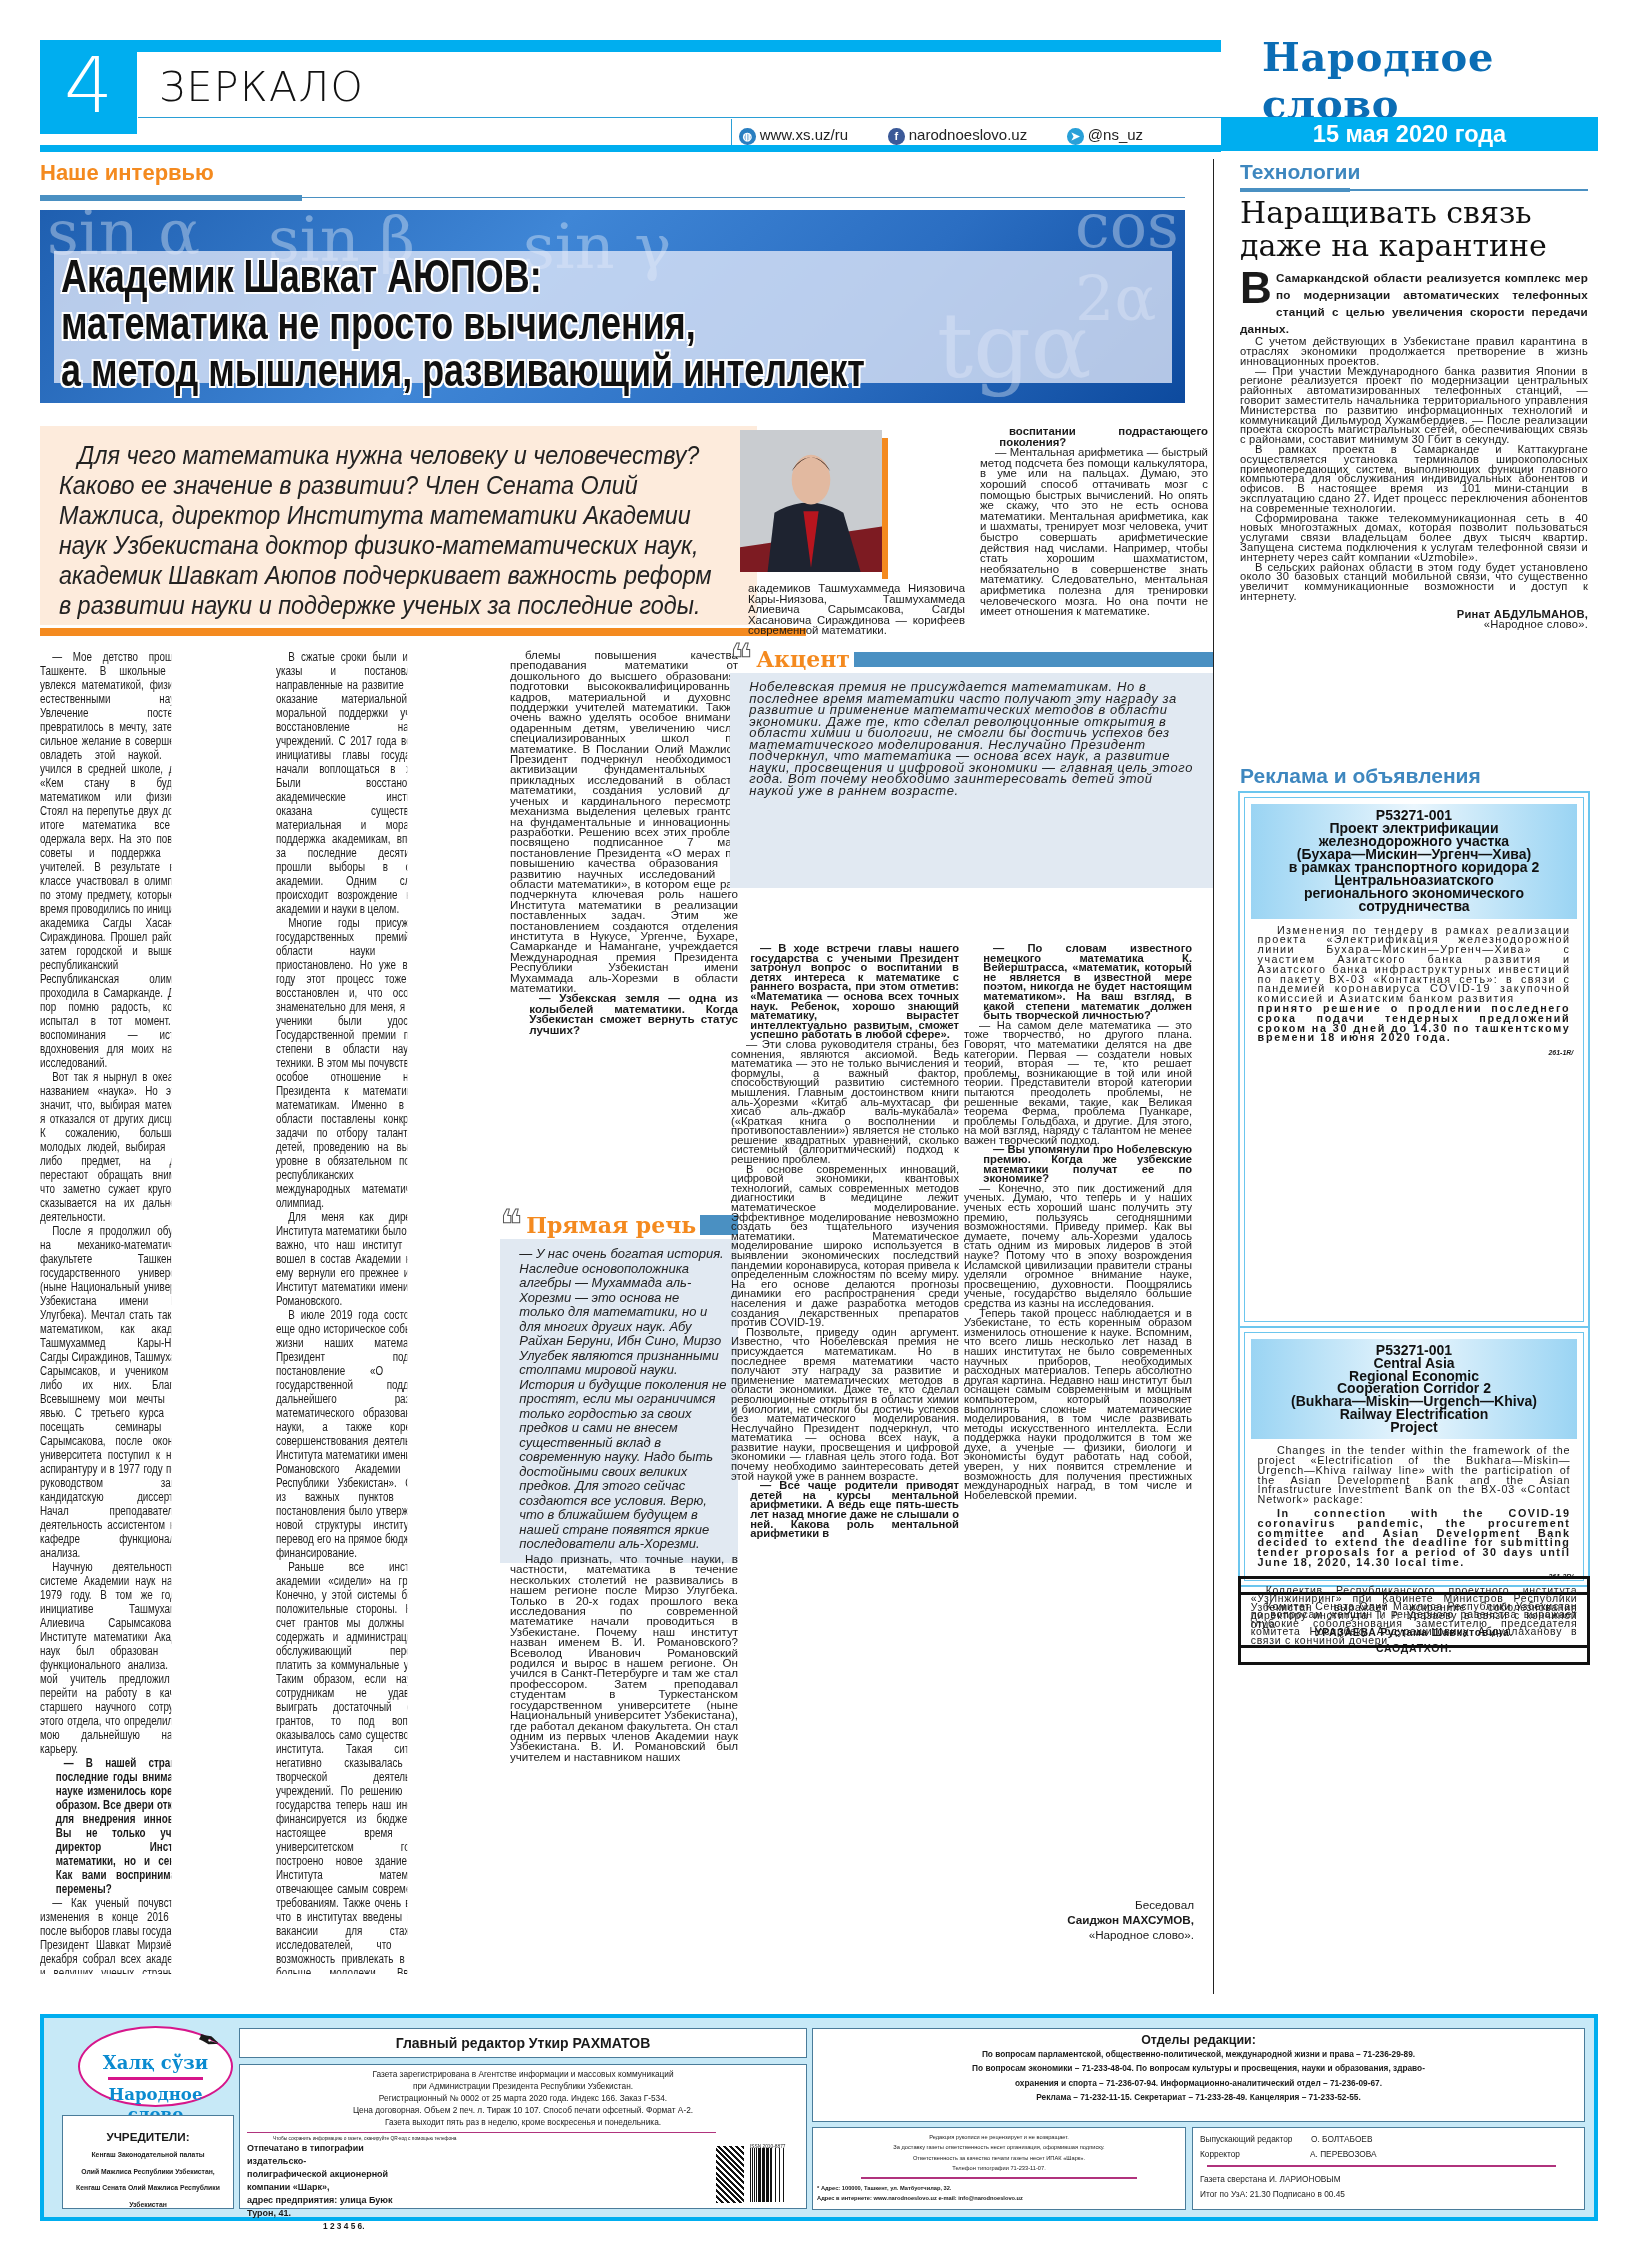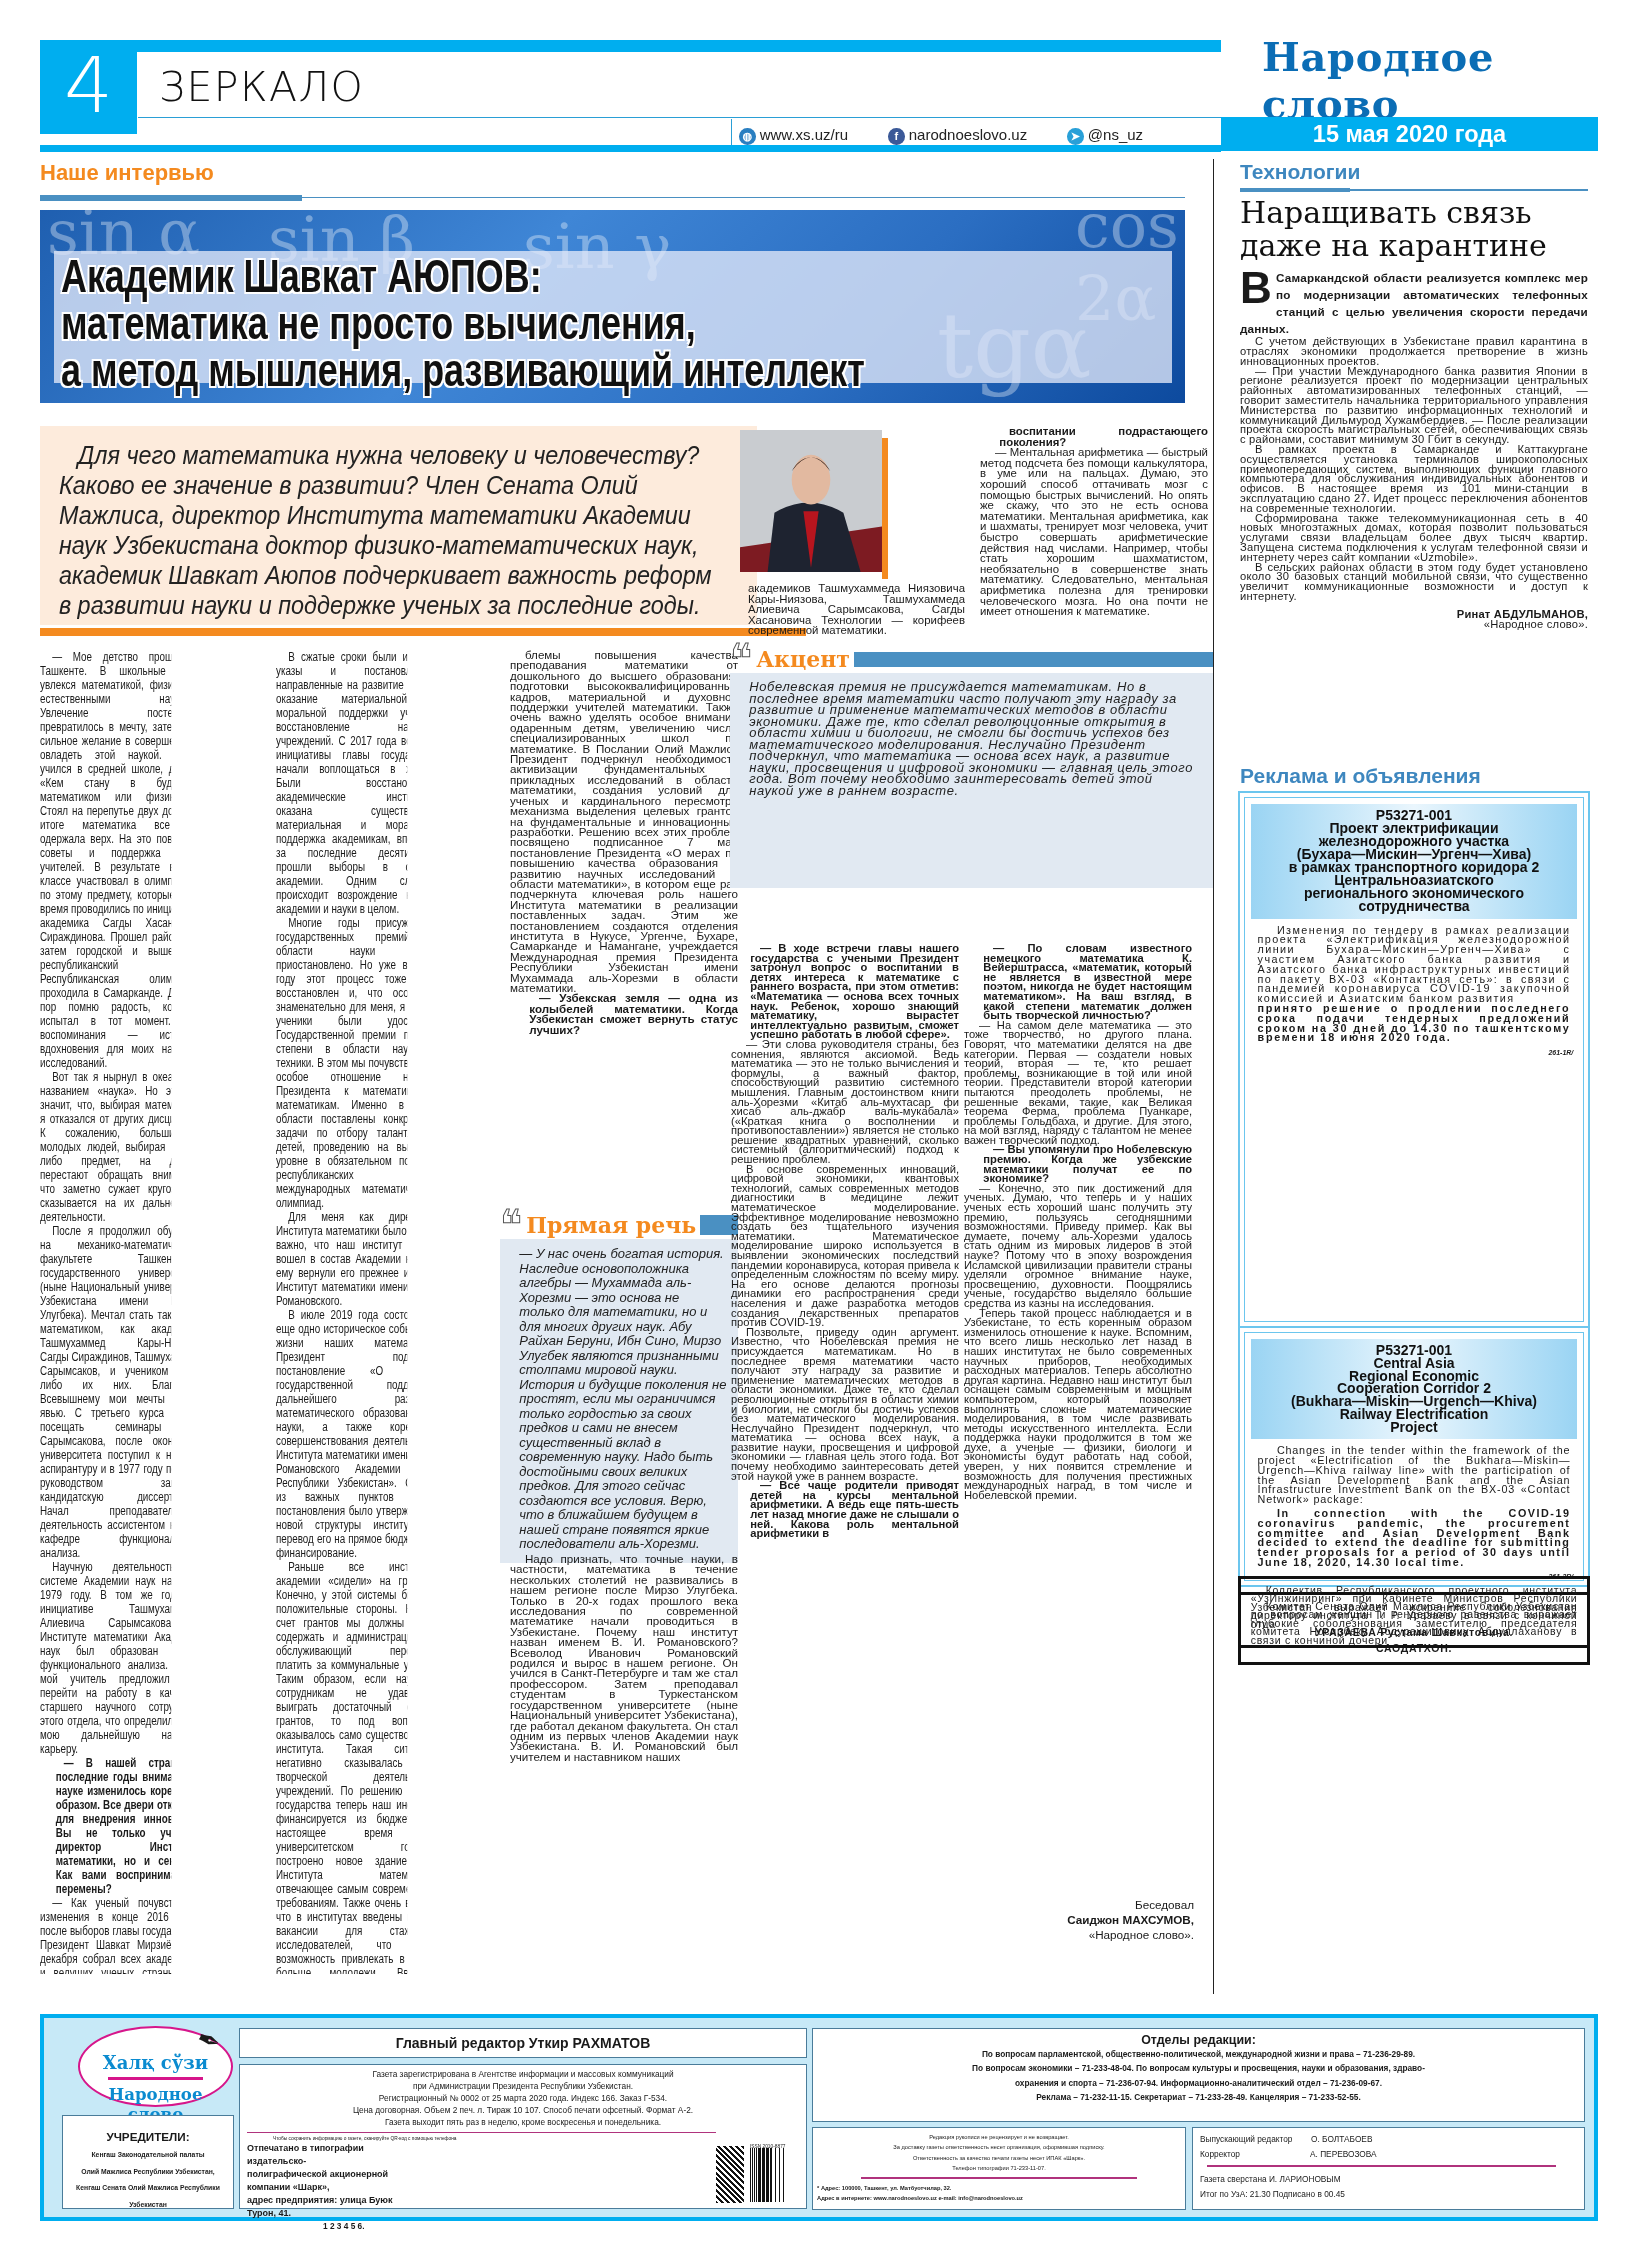--- a/index.html
+++ b/index.html
@@ -144,21 +144,21 @@
   </div>
   <div class="accent-box" style="font-size:13px;line-height:14.5px;padding:8.3px 11px 8.3px 19.3px;height:324px">— У нас очень богатая история. Наследие основоположника алгебры — Мухаммада аль-Хорезми — это основа не только для математики, но и для многих других наук. Абу Райхан Беруни, Ибн Сино, Мирзо Улугбек являются признанными столпами мировой науки. История и будущие поколения не простят, если мы ограничимся только гордостью за своих предков и сами не внесем существенный вклад в современную науку. Надо быть достойными своих великих предков. Для этого сейчас создаются все условия. Верю, что в ближайшем будущем в нашей стране появятся яркие последователи аль-Хорезми.</div>
 </div>
 <div class="col" style="left:510px;top:1554px;width:228px;height:424px;font-size:11.6px;line-height:10.4px">
   <div id="c3b">
       <p class="">Надо признать, что точные науки, в частности, математика в течение нескольких столетий не развивались в нашем регионе после Мирзо Улугбека. Только в 20-х годах прошлого века исследования по современной математике начали проводиться в Узбекистане. Почему наш институт назван именем В. И. Романовского? Всеволод Иванович Романовский родился и вырос в нашем регионе. Он учился в Санкт-Петербурге и там же стал профессором. Затем преподавал студентам в Туркестанском государственном университете (ныне Национальный университет Узбекистана), где работал деканом факультета. Он стал одним из первых членов Академии наук Узбекистана. В. И. Романовский был учителем и наставником наших</p>
     </div>
 </div>
 
 <div class="col" style="left:748px;top:583px;width:217px;height:76px;font-size:11.4px;line-height:10.6px">
-  <p style="text-indent:0">академиков Ташмухаммеда Ниязовича Кары-Ниязова, Ташмухаммеда Алиевича Сарымсакова, Сагды Хасановича Технологии — корифеев современной математики.</p>
+  <p style="text-indent:0">академиков Ташмухаммеда Ниязовича Кары-Ниязова, Ташмухаммеда Алиевича Сарымсакова, Сагды Хасановича Сираждинова — корифеев современной математики.</p>
 </div>
 <div class="col" style="left:980px;top:426px;width:228px;height:231px;font-size:11.4px;line-height:10.6px">
   <div id="c5t">
       <p class="q">воспитании подрастающего поколения?</p>
       <p class="">— Ментальная арифметика — быстрый метод подсчета без помощи калькулятора, в уме или на пальцах. Думаю, это хороший способ оттачивать мозг с помощью быстрых вычислений. Но опять же скажу, что это не есть основа математики. Ментальная арифметика, как и шахматы, тренирует мозг человека, учит быстро совершать арифметические действия над числами. Например, чтобы стать хорошим шахматистом, необязательно в совершенстве знать математику. Следовательно, ментальная арифметика полезна для тренировки человеческого мозга. Но она почти не имеет отношения к математике.</p>
     </div>
 </div>
 
 <div class="abs" style="left:730px;top:645px;width:483px">
   <div class="accent-h">

